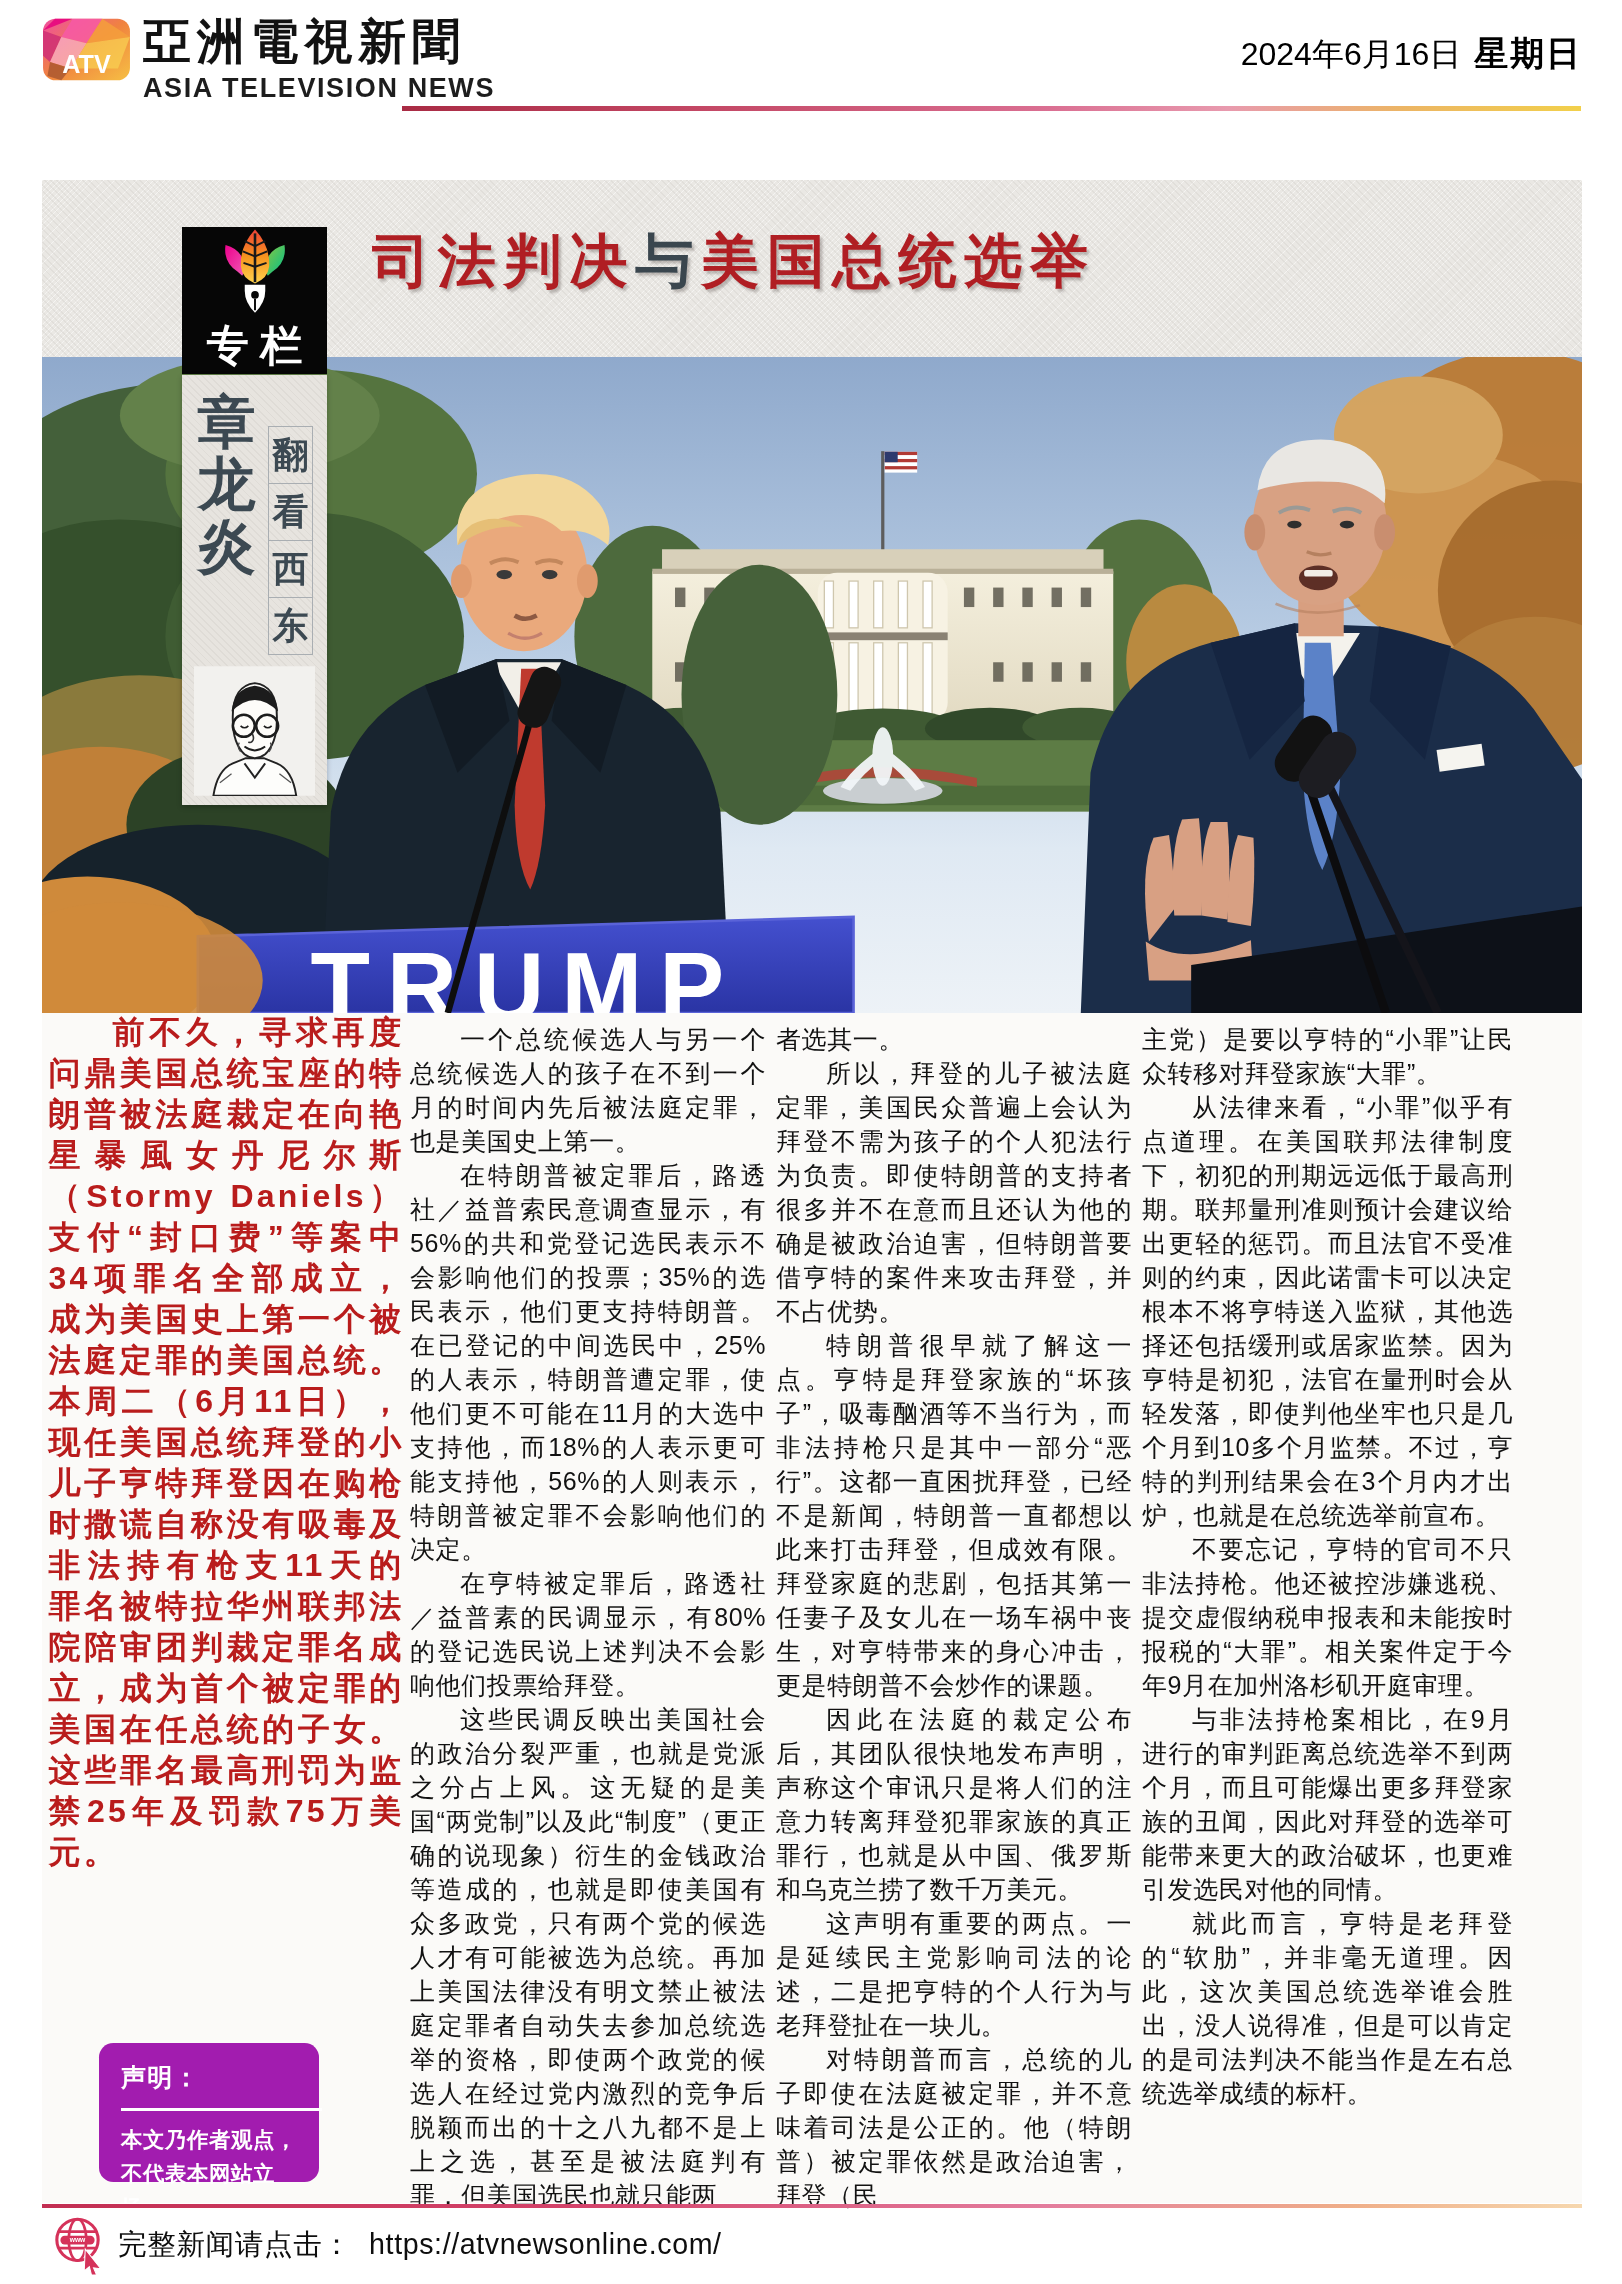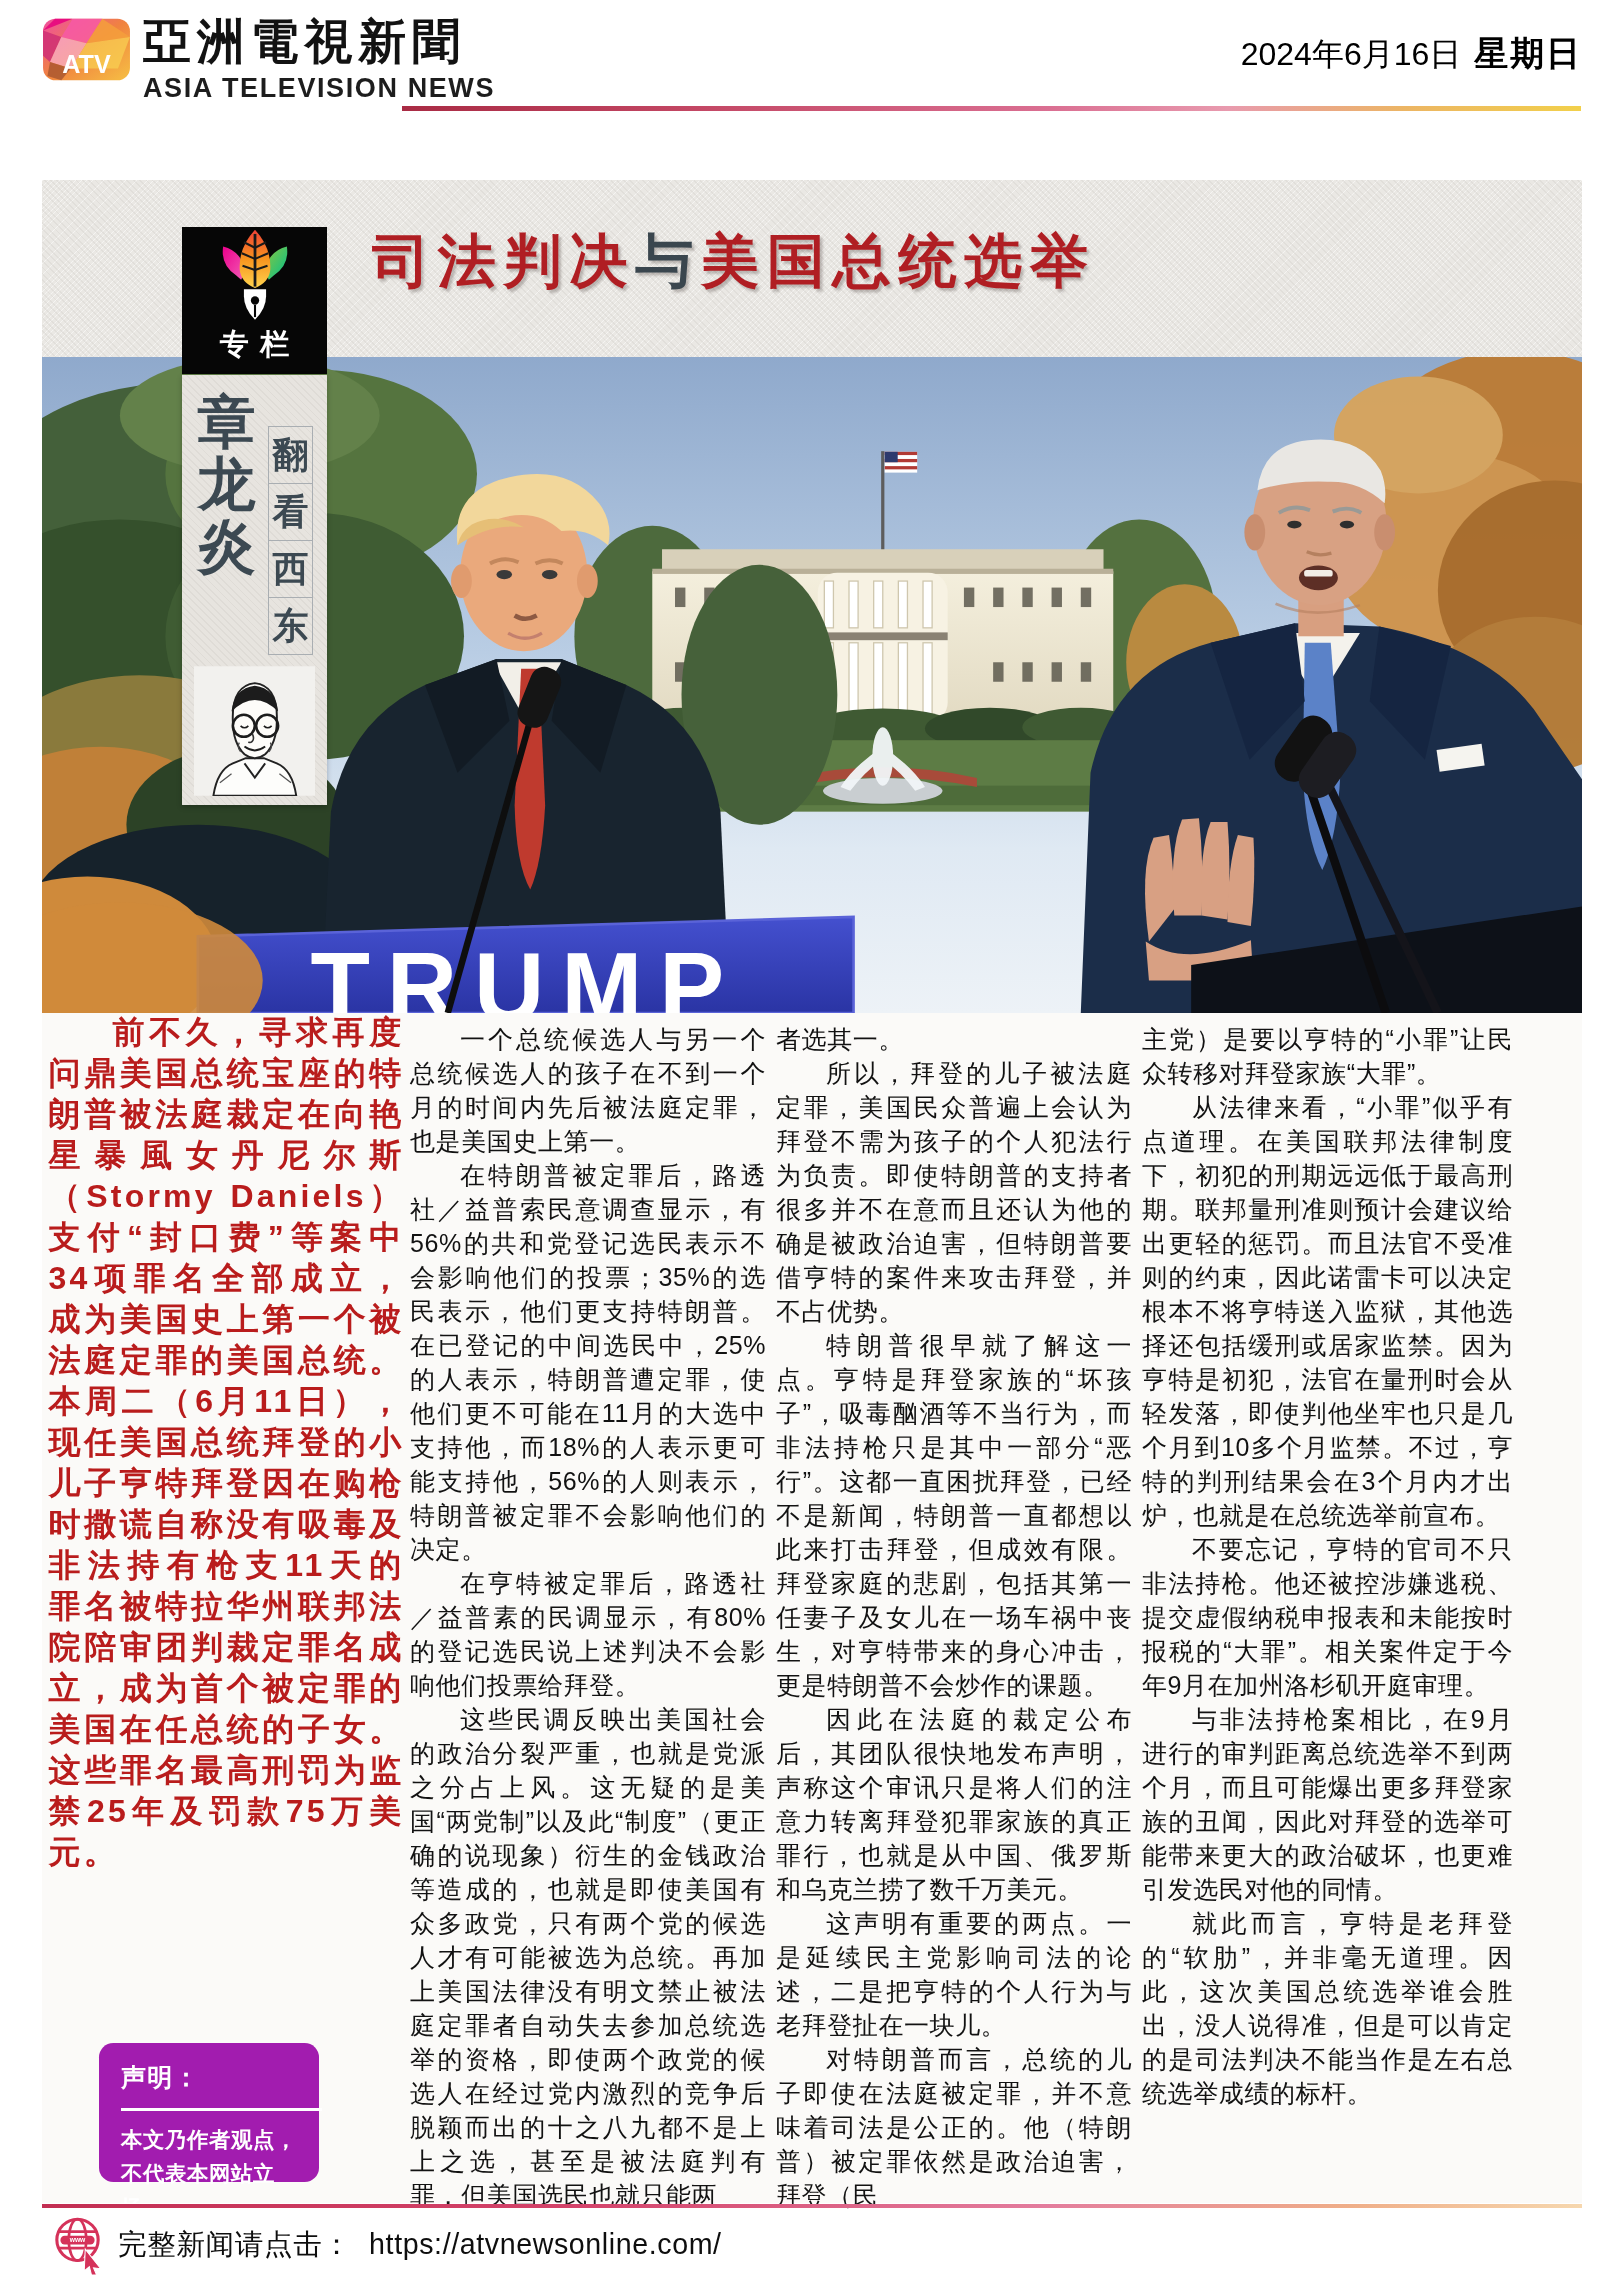--- a/index.html
+++ b/index.html
@@ -18,21 +18,21 @@
   
   .sheet{position:absolute;left:42px;top:180px;width:1540px;height:2023px;background:#fbfaf8;}
   .band-top{position:absolute;left:0;top:0;width:1540px;height:177px;background:#eae8e4;
      background-image:repeating-linear-gradient(45deg,rgba(160,155,148,.12) 0 1.3px,transparent 1.3px 4.5px),
                       repeating-linear-gradient(-45deg,rgba(255,255,255,.5) 0 0.6px,transparent 0.6px 3.9px);}
   .main-title{position:absolute;left:330px;top:43px;font-size:58px;font-weight:900;letter-spacing:7.8px;
      white-space:nowrap;text-shadow:2.6px 3.2px 2.6px rgba(70,60,55,.30);}
   
   .badge{position:absolute;left:182px;top:227px;width:145px;height:147px;background:#060606;z-index:6;
      display:flex;flex-direction:column;align-items:center;}
-  .badge-label{color:#fff;font-size:29px;font-weight:800;letter-spacing:11.7px;margin-top:1.3px;text-indent:11.7px;}
+  .badge-label{color:#fff;font-size:42px;font-weight:800;letter-spacing:11.7px;margin-top:1.3px;text-indent:11.7px;}
   .strip{position:absolute;left:182px;top:375px;width:145px;height:430px;background:#e7e4df;z-index:6;
      box-shadow:0 1.9px 5.2px rgba(0,0,0,.25);
      background-image:repeating-linear-gradient(45deg,rgba(150,145,138,.10) 0 1.3px,transparent 1.3px 5.2px);}
   .author-name{position:absolute;left:15.6px;top:15.6px;width:62px;}
   .author-name span{display:block;font-size:58px;font-weight:800;color:#3c4952;line-height:1.07;}
   .tagline{position:absolute;left:86px;top:51px;width:43px;border:1.3px solid #a9aeb2;}
   .tag-cell{width:43px;height:56px;border-bottom:1.3px solid #a9aeb2;display:flex;align-items:center;justify-content:center;
      font-family:"DejaVu Serif","Liberation Serif",serif;font-size:36px;font-weight:700;color:#3c4952;}
   .tag-cell:last-child{border-bottom:none;}
   .portrait{position:absolute;left:11.7px;top:291px;width:121px;height:130px;}

